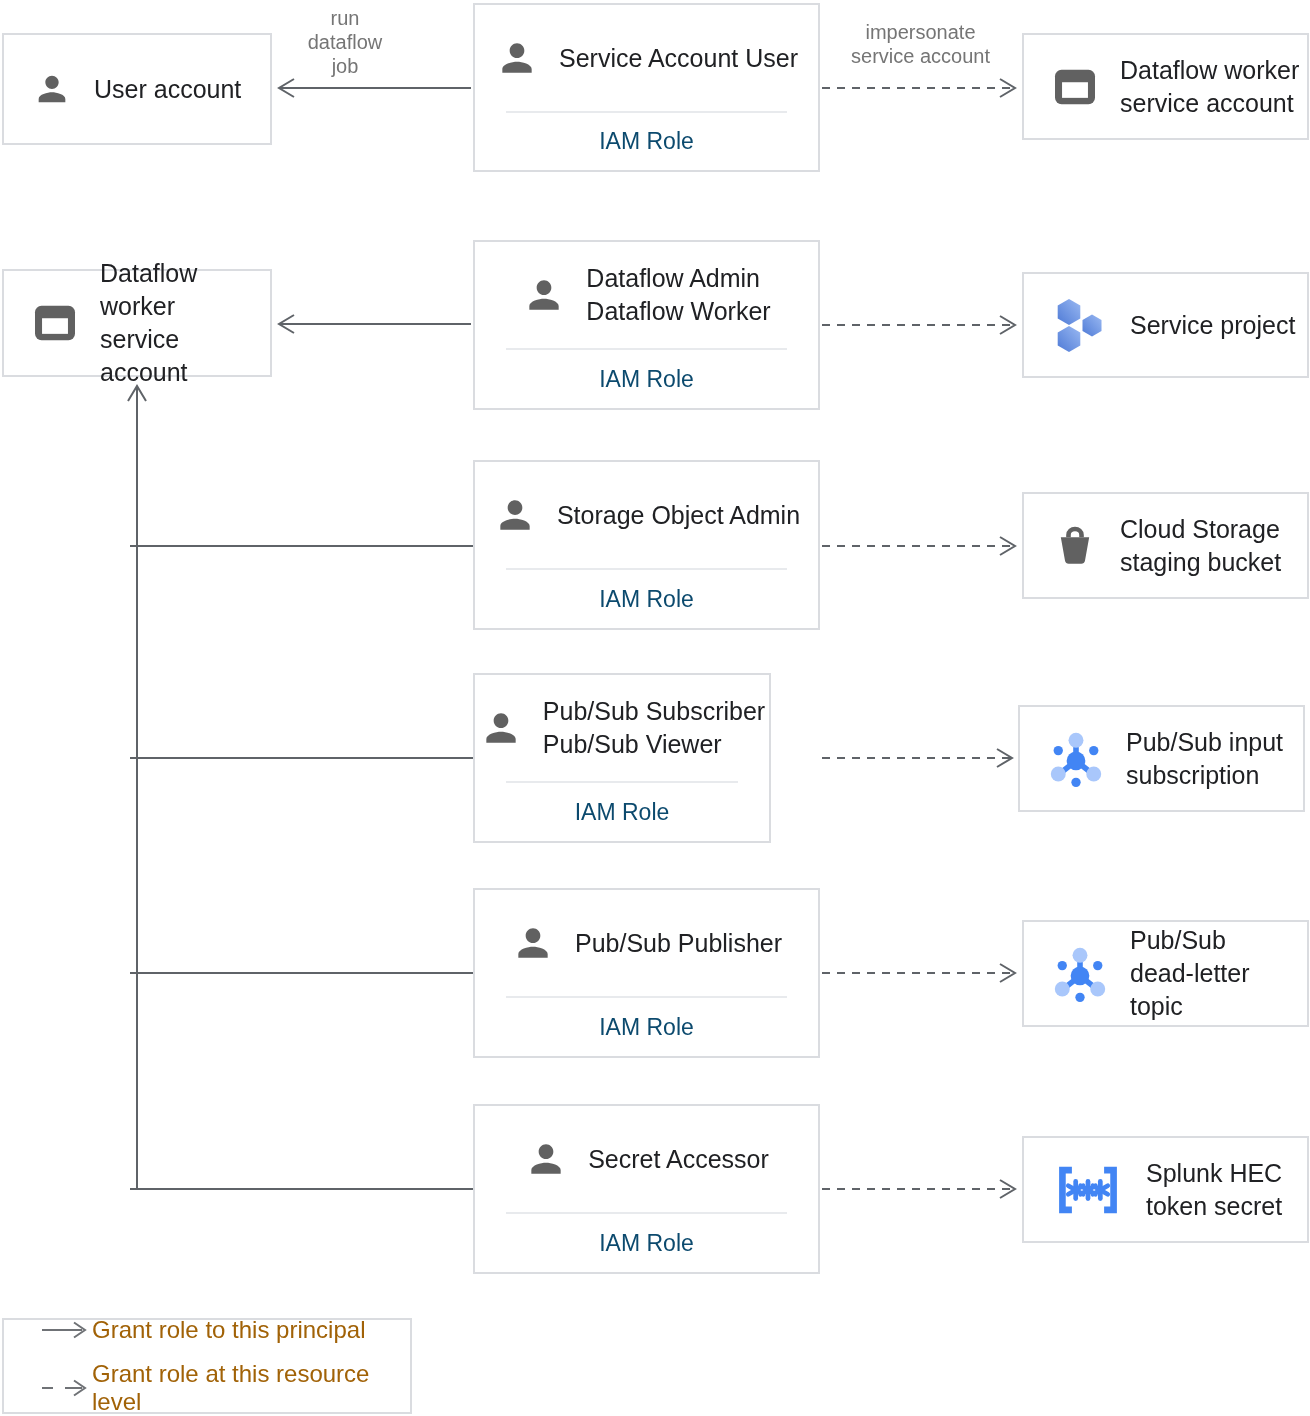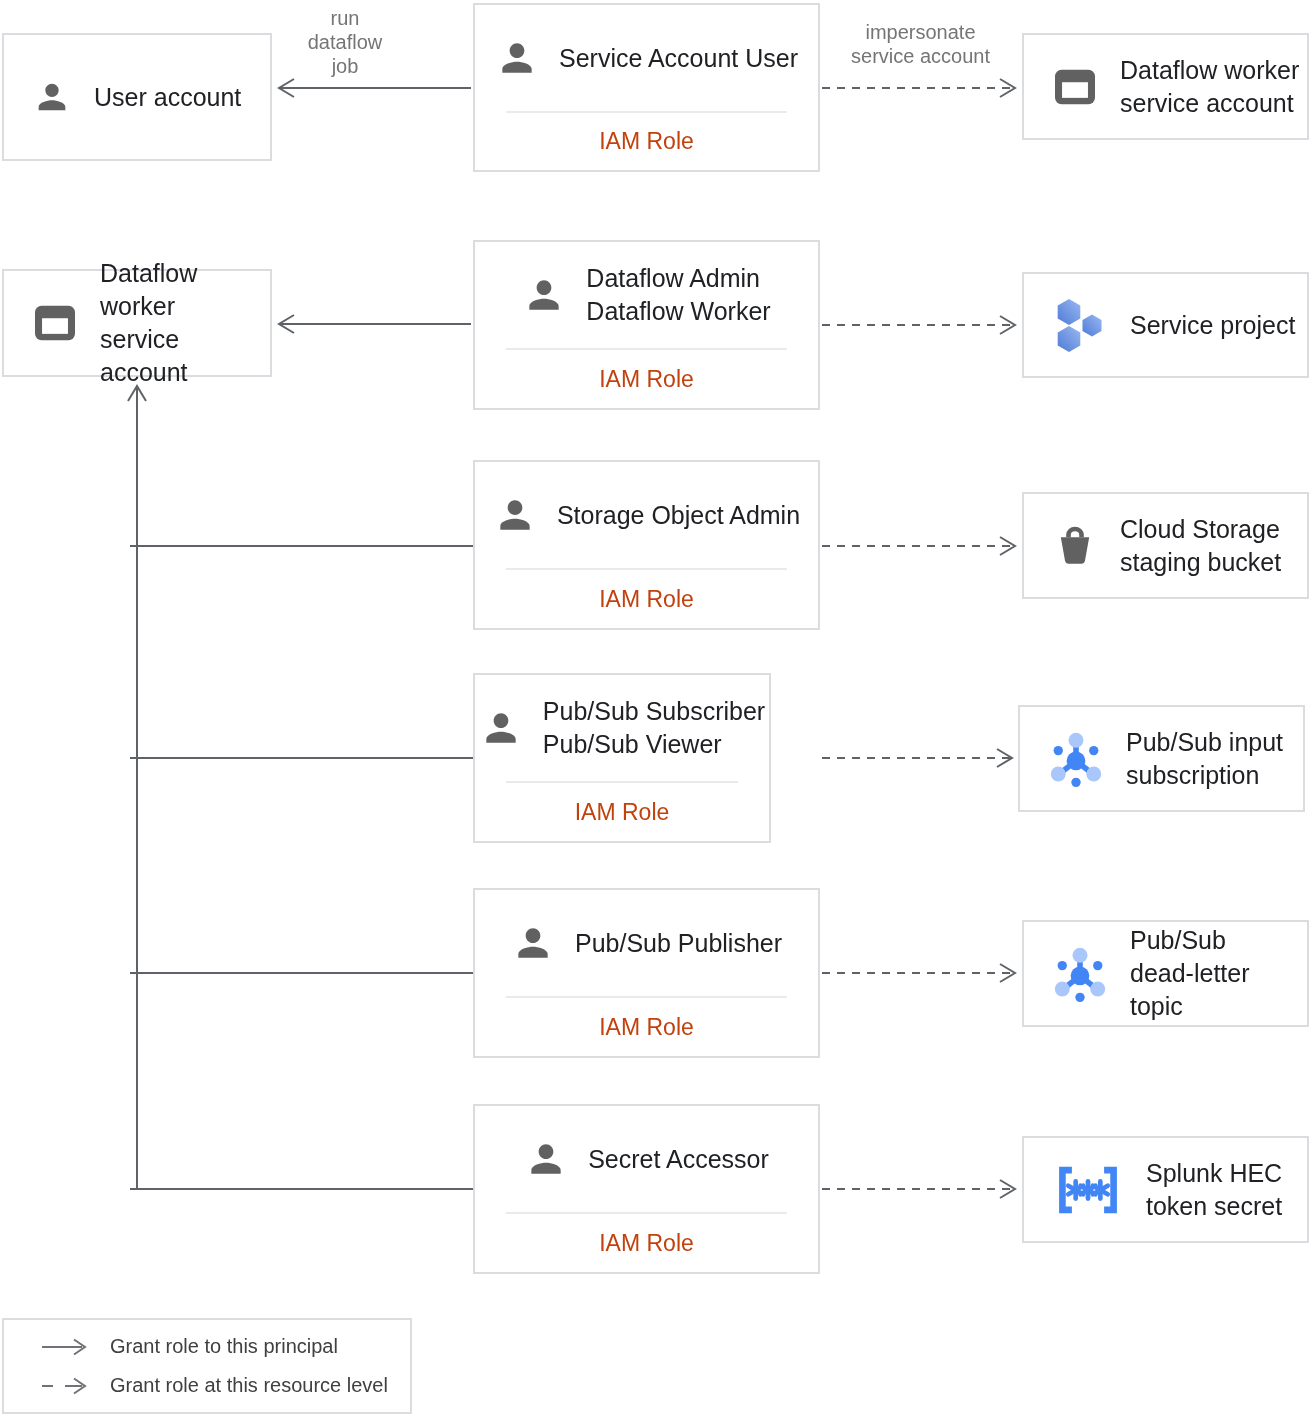--- a/index.html
+++ b/index.html
@@ -11,28 +11,28 @@
   .box { position:absolute; background:#fff; border:2px solid #dadce0; }
   .entity { display:flex; align-items:center; padding-left:28px; gap:22px; }
   .entity .label {
     font-size:25px; color:#202124; line-height:33px; white-space:pre-line;
   }
   .iam { display:flex; flex-direction:column; }
   .iam-top { height:106px; display:flex; align-items:center; justify-content:center; gap:20px; }
   .iam-title { font-size:25px; color:#202124; line-height:33px; white-space:pre-line; }
   .iam-divider { border-top:2px solid #e8eaed; margin:0 31px; }
   .iam-sub { flex:1; display:flex; align-items:center; justify-content:center;
-    font-size:23px; color:#c2410c; }
+    font-size:23px; color:#0c4a6e; }
   .edge-label { position:absolute; color:#757575; font-size:20px; line-height:24px;
     text-align:center; white-space:pre-line; }
   #lines { position:absolute; left:0; top:0; width:1310px; height:1416px; pointer-events:none; }
   .legend { position:absolute; left:2px; top:1318px; width:410px; height:96px;
     border:2px solid #dadce0; display:flex; flex-direction:column; justify-content:center;
     gap:16px; padding-left:36px; background:#fff; }
-  .legend-row { display:flex; align-items:center; gap:18px; color:#404040; font-size:20px; }
+  .legend-row { display:flex; align-items:center; color:#a16207; font-size:24px; }
   .icon { flex:0 0 auto; display:flex; }
 </style>
 </head>
 <body>
 
 <div id="canvas">
 
   <svg id="lines">
     <defs>
       <marker id="arrow" markerUnits="userSpaceOnUse" markerWidth="24" markerHeight="26" refX="20" refY="13" orient="auto">
@@ -62,21 +62,21 @@
       </g>
     </g>
   </svg>
 
   <div class="edge-label" style="left:277px; top:6px; width:136px;text-align:center;">run
 dataflow
 job</div>
   <div class="edge-label" style="left:823px; top:20px; width:195px;">impersonate
 service account</div>
 
-  <div class="box entity" style="left:2px; top:33px; width:270px; height:128px;">
+  <div class="box entity" style="left:2px; top:33px; width:270px; height:112px;">
     <span class="icon">
       <svg width="40" height="40" viewBox="0 0 24 24" fill="#616161">
         <path d="M12 12c2.21 0 4-1.79 4-4s-1.79-4-4-4-4 1.79-4 4 1.79 4 4 4zm0 2c-2.67 0-8 1.34-8 4v2h16v-2c0-2.66-5.33-4-8-4z"></path>
       </svg>
     </span>
     <div class="label">User account</div>
   </div>
 
   <div class="box entity" style="left:2px; top:269px; width:270px; height:108px;">
     <span class="icon">

